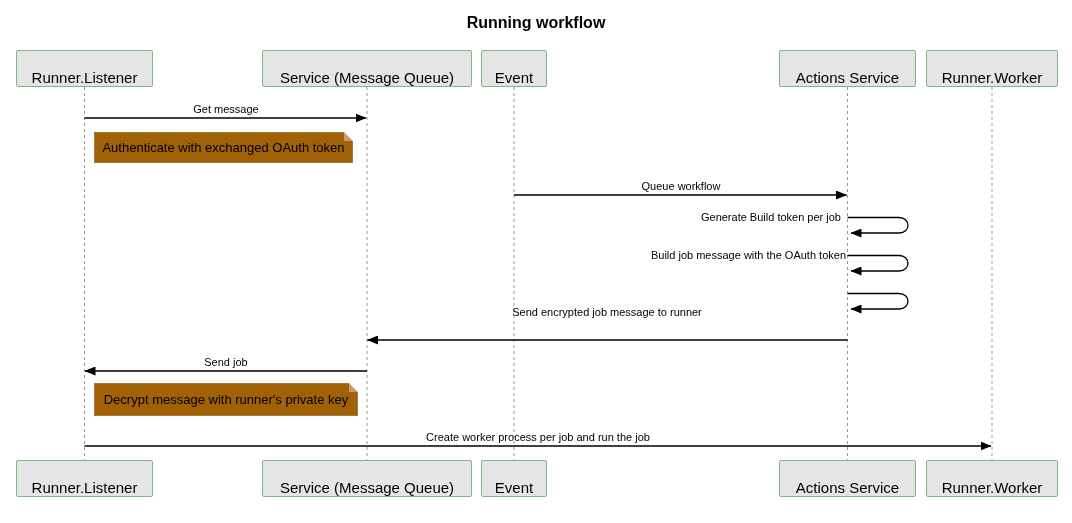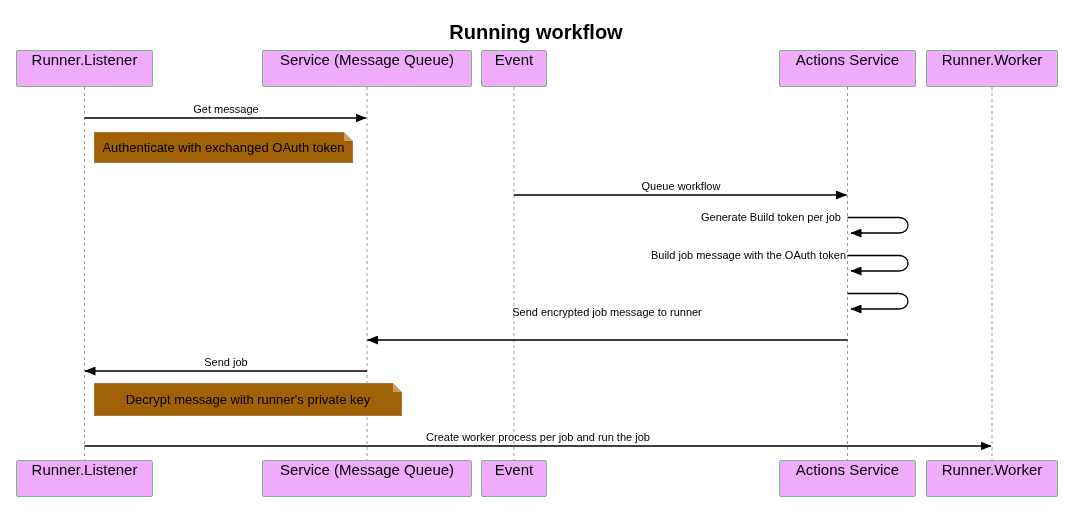--- a/index.html
+++ b/index.html
@@ -7,34 +7,34 @@
     position: relative;
     width: 1072px;
     height: 523px;
     background: #ffffff;
     font-family: "Liberation Sans", sans-serif;
     color: #000;
     overflow: hidden;
   }
   .title {
     position: absolute;
-    left: 0; top: 21px; width: 100%;
+    left: 0; top: 14px; width: 100%;
     text-align: center;
-    font-size: 20px;
+    font-size: 16px;
     font-weight: bold;
   }
   svg.wires { position: absolute; left: 0; top: 0; }
   .actor {
     position: absolute;
     height: 37px;
-    background: #f0abfc;
+    background: #e5e5e5;
     border: 1px solid #82B584;
     border-radius: 2px;
     display: flex;
-    align-items: flex-start;
+    align-items: flex-end;
     justify-content: center;
     font-size: 15px;
     box-sizing: border-box;
     white-space: nowrap;
   }
   .msg-label {
     position: absolute;
     height: 16px;
     line-height: 16px;
     font-size: 11px;
@@ -136,17 +136,17 @@
   <div class="msg-label" style="left:681px; top:178px;">Queue workflow</div>
   <div class="msg-label right-align" style="right:231px; top:209px;">Generate Build token per job</div>
   <div class="msg-label right-align" style="right:226px; top:247px;">Build job message with the OAuth token</div>
   <div class="msg-label" style="left:607px; top:304px;">Send encrypted job message to runner</div>
   <div class="msg-label" style="left:226px; top:354px;">Send job</div>
   <div class="msg-label" style="left:538px; top:429px;">Create worker process per job and run the job</div>
 
   <div class="note" style="left:94px; top:132px; width:259px; height:31px;">
     <span>Authenticate with exchanged OAuth token</span>
   </div>
-  <div class="note" style="left:94px; top:383px; width:308px; height:33px;">
+  <div class="note" style="left:94px; top:383px; width:264px; height:33px;">
     <span>Decrypt message with runner's private key</span>
   </div>
 
 </div>
 
 </body></html>

